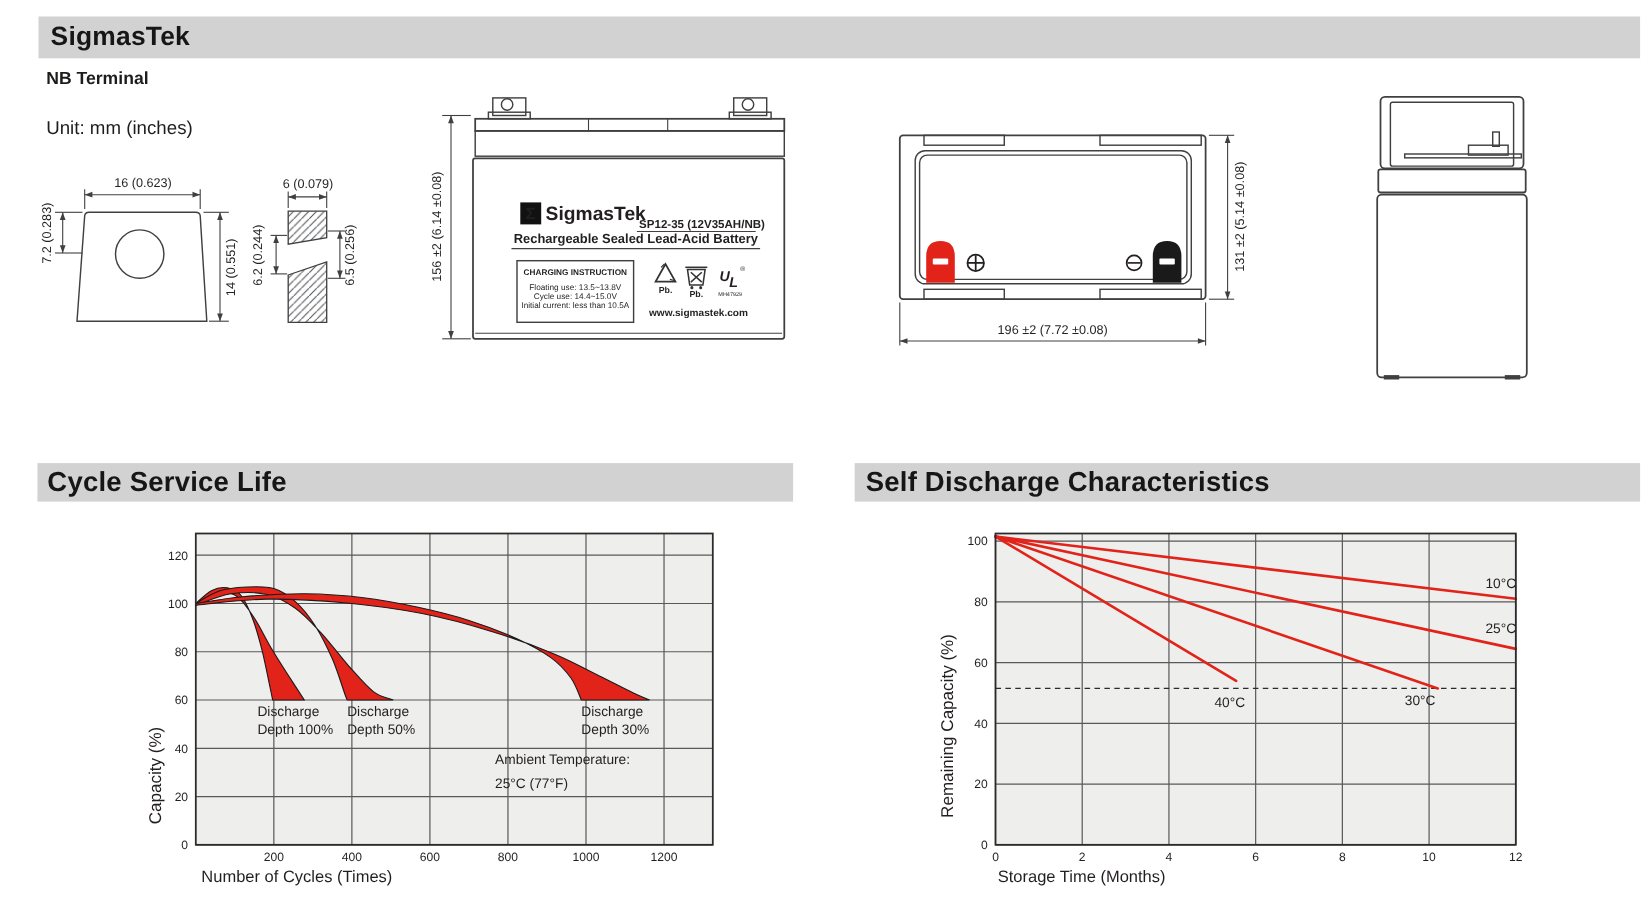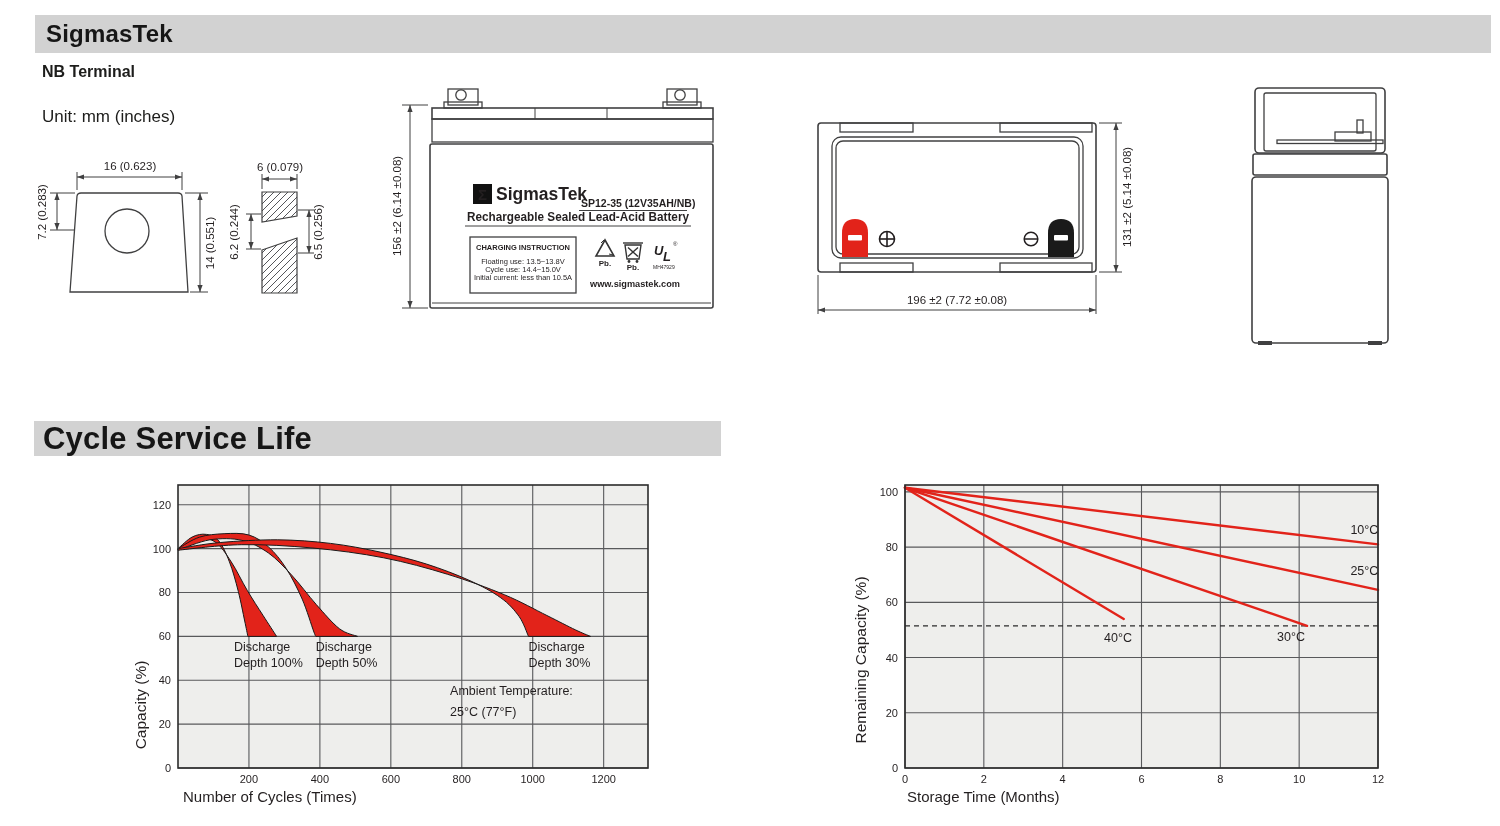--- a/index.html
+++ b/index.html
@@ -1,19 +1,19 @@
 <!DOCTYPE html>
 <html><head>
 <meta charset="utf-8">
 <style>
   html,body{margin:0;padding:0;background:#fff;}
   #page{position:relative;width:1500px;height:826px;background:#ffffff;overflow:hidden;
         font-family:"Liberation Sans",sans-serif;color:#1d1d1b;}
   .secbar{position:absolute;background:#d2d2d2;display:flex;align-items:center;}
-  .secbar span{font-weight:bold;font-size:31px;color:#161616;letter-spacing:0.2px;}
+  .secbar span{font-weight:bold;font-size:25px;color:#161616;letter-spacing:0.2px;}
   #bar-dimensions{left:35px;top:15px;width:1456px;height:38px;}
   #bar-dimensions span{padding-left:11px;font-size:24px;}
   #bar-cycle{left:34px;top:421px;width:687px;height:35px;}
   #bar-cycle span{padding-left:9px;}
   #bar-selfd{left:777px;top:421px;width:714px;height:35px;}
   #bar-selfd span{padding-left:10px;}
   #nb-terminal{position:absolute;left:42px;top:63px;font-weight:bold;font-size:16px;}
   #unit-note{position:absolute;left:42px;top:107px;font-size:17px;}
   svg{position:absolute;overflow:visible;}
   svg text{font-family:"Liberation Sans",sans-serif;fill:#231f20;}
@@ -186,20 +186,23 @@
     <rect class="dwg" x="95" y="52" width="36" height="9" fill="#fff"></rect>
     <rect class="dwg" x="37" y="60" width="106" height="3.5" fill="#fff"></rect>
     <rect class="dwg-thick" x="13" y="74" width="134" height="21" rx="2"></rect>
     <rect class="dwg-thick" x="12" y="97" width="136" height="166" rx="4"></rect>
     <rect x="18" y="261" width="14" height="4" fill="#404041"></rect>
     <rect x="128" y="261" width="14" height="4" fill="#404041"></rect>
   </svg>
 
   <div class="secbar" id="bar-cycle">
     <span>Cycle Service Life</span>
+  </div>
+  <div class="secbar" id="bar-selfd">
+    <span>Self Discharge Characteristics</span>
   </div>
 
   <svg id="svg-cycle" style="left:100px;top:470px;" width="620" height="356" viewBox="0 0 620 356">
       <rect x="78" y="15" width="470" height="283" fill="#eeeeec"></rect>
       <line x1="148.94339622641508" y1="15" x2="148.94339622641508" y2="298" stroke="#58595b" stroke-width="1.1"></line>
       <line x1="219.88679245283018" y1="15" x2="219.88679245283018" y2="298" stroke="#58595b" stroke-width="1.1"></line>
       <line x1="290.8301886792453" y1="15" x2="290.8301886792453" y2="298" stroke="#58595b" stroke-width="1.1"></line>
       <line x1="361.77358490566036" y1="15" x2="361.77358490566036" y2="298" stroke="#58595b" stroke-width="1.1"></line>
       <line x1="432.7169811320755" y1="15" x2="432.7169811320755" y2="298" stroke="#58595b" stroke-width="1.1"></line>
       <line x1="503.66037735849056" y1="15" x2="503.66037735849056" y2="298" stroke="#58595b" stroke-width="1.1"></line>

